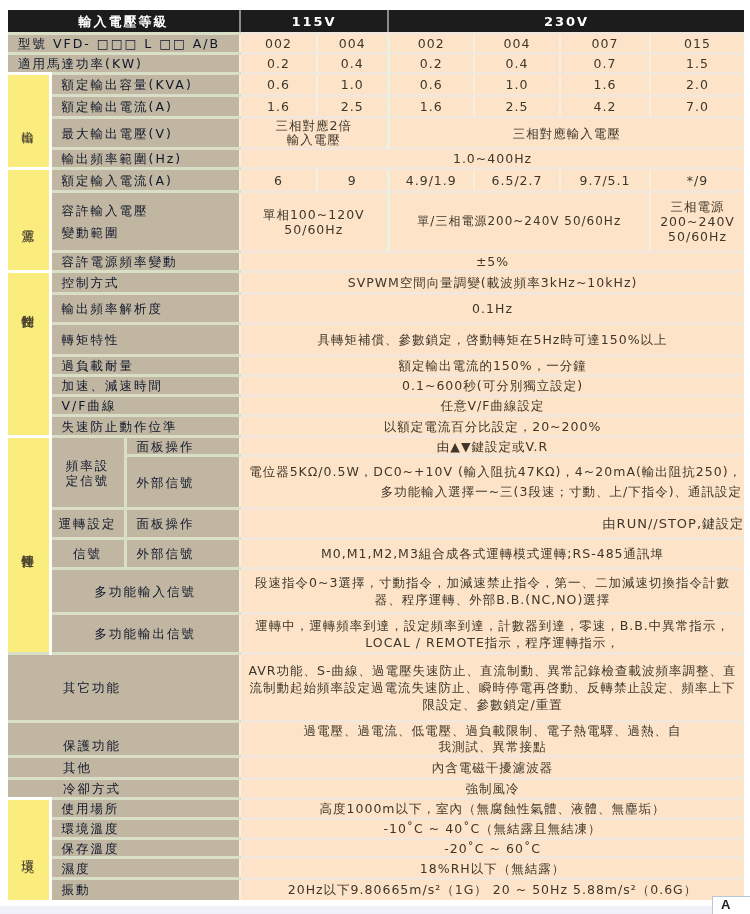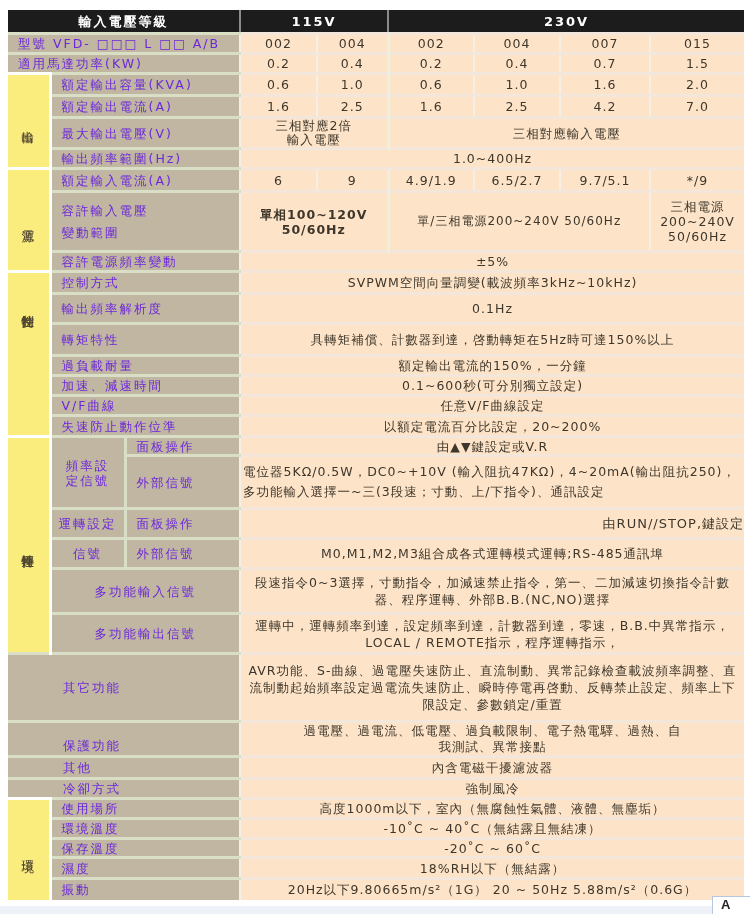--- a/index.html
+++ b/index.html
@@ -4,21 +4,21 @@
 <style>
   html, body { margin:0; padding:0; background:#ffffff; }
   body { width:750px; height:914px; position:relative; overflow:hidden;
          font-family:"DejaVu Sans", "Liberation Sans", sans-serif; color:#3a3328; }
   .spec { position:absolute; left:8px; top:10px; width:736px; border-collapse:collapse; table-layout:fixed; }
   .spec td, .spec th { padding:0; text-align:center; vertical-align:middle; font-size:12.5px; line-height:15px;
         border-top:3px solid #f3e7dc; }
   .spec th { background:#1c1c1c; color:#ffffff; font-weight:bold; font-size:13px; height:22px;
         border-left:2px solid #8a8a8a; border-top:none; letter-spacing:2px; }
   .spec th.first { border-left:none;margin-top:44px; }
-  .lab { background:#c0b6a2; color:#6d28d9; text-align:left !important; padding-left:10px !important;
+  .lab { background:#c0b6a2; color:#0f172a; text-align:left !important; padding-left:10px !important;
          letter-spacing:2px; border-top:3px solid #d9dfc6 !important; }
   .lab.c { text-align:center !important; padding-left:0 !important; }
   .cat { background:#fbec7e; color:#4c4430; font-size:13px; line-height:16px; border-top:3px solid #ffffff !important;
          border-right:3px solid #ffffff; }
   .val { background:#fde4c9; color:#3e362a; letter-spacing:1px; border-left:2px solid #f6efe6; }
   .val.sep { border-left:3px solid #ecf0e0; }
   .lab.sub { border-right:3px solid #d9dfc6; }
   .badge { position:absolute; left:712px; top:896px; width:40px; height:20px; background:#ffffff;
            border:1px solid #b7c7db; font-size:13px; color:#222; font-weight:bold; padding-left:8px; box-sizing:border-box;
            font-family:"Liberation Sans", sans-serif; }
@@ -101,21 +101,21 @@
     <td class="val sep">4.9/1.9</td>
     <td class="val">6.5/2.7</td>
     <td class="val">9.7/5.1</td>
     <td class="val">*/9</td>
   </tr>
   <tr style="height:60px">
     <td class="lab" colspan="2" style="line-height:22px;">
       <span>容許輸入電壓</span><br>
       <span>變動範圍</span>
     </td>
-    <td class="val" colspan="2" style="padding:0 12px;font-weight:bold;">單相100~120V 50/60Hz</td>
+    <td class="val" colspan="2" style="padding:0 12px;">單相100~120V 50/60Hz</td>
     <td class="val sep" colspan="3" style="font-size:12px;">單/三相電源200~240V 50/60Hz</td>
     <td class="val" style="padding:0 6px;">三相電源 200~240V 50/60Hz</td>
   </tr>
   <tr style="height:20px">
     <td class="lab" colspan="2">容許電源頻率變動</td>
     <td class="val" colspan="6">±5%</td>
   </tr>
 
   <tr style="height:22px">
     <td class="cat" rowspan="7" style="vertical-align:top;padding-top:20px;">
@@ -123,21 +123,21 @@
     </td>
     <td class="lab" colspan="2">控制方式</td>
     <td class="val" colspan="6">SVPWM空間向量調變(載波頻率3kHz~10kHz)</td>
   </tr>
   <tr style="height:30px">
     <td class="lab" colspan="2">輸出頻率解析度</td>
     <td class="val" colspan="6">0.1Hz</td>
   </tr>
   <tr style="height:32px">
     <td class="lab" colspan="2">轉矩特性</td>
-    <td class="val" colspan="6">具轉矩補償、計數器到達，啓動轉矩在5Hz時可達150%以上</td>
+    <td class="val" colspan="6">具轉矩補償、參數鎖定，啓動轉矩在5Hz時可達150%以上</td>
   </tr>
   <tr style="height:20px">
     <td class="lab" colspan="2">過負載耐量</td>
     <td class="val" colspan="6">額定輸出電流的150%，一分鐘</td>
   </tr>
   <tr style="height:20px">
     <td class="lab" colspan="2">加速、減速時間</td>
     <td class="val" colspan="6">0.1~600秒(可分別獨立設定)</td>
   </tr>
   <tr style="height:20px">
@@ -150,21 +150,21 @@
   </tr>
 
   <tr style="height:19px">
     <td class="cat" rowspan="6" style="writing-mode:vertical-rl;">運轉特性</td>
     <td class="lab c sub" rowspan="2" style="padding:0 12px !important;">頻率設定信號</td>
     <td class="lab">面板操作</td>
     <td class="val" colspan="6">由▲▼鍵設定或V.R</td>
   </tr>
   <tr style="height:53px">
     <td class="lab">外部信號</td>
-    <td class="val" colspan="6" style="text-align:left;padding:0 2px;line-height:20px;font-size:12.5px;">電位器5KΩ/0.5W，DC0~+10V (輸入阻抗47KΩ)，4~20mA(輸出阻抗250)，多功能輸入選擇一~三(3段速；寸動、上/下指令)、通訊設定</td>
+    <td class="val" colspan="6" style="text-align:right;padding:0 2px;line-height:20px;font-size:12.5px;">電位器5KΩ/0.5W，DC0~+10V (輸入阻抗47KΩ)，4~20mA(輸出阻抗250)，多功能輸入選擇一~三(3段速；寸動、上/下指令)、通訊設定</td>
   </tr>
   <tr style="height:30px">
     <td class="lab c sub">運轉設定</td>
     <td class="lab">面板操作</td>
     <td class="val" colspan="6" style="font-size:13px;text-align:right;">由RUN//STOP,鍵設定</td>
   </tr>
   <tr style="height:30px">
     <td class="lab c sub">信號</td>
     <td class="lab">外部信號</td>
     <td class="val" colspan="6">M0,M1,M2,M3組合成各式運轉模式運轉;RS-485通訊埠</td>

